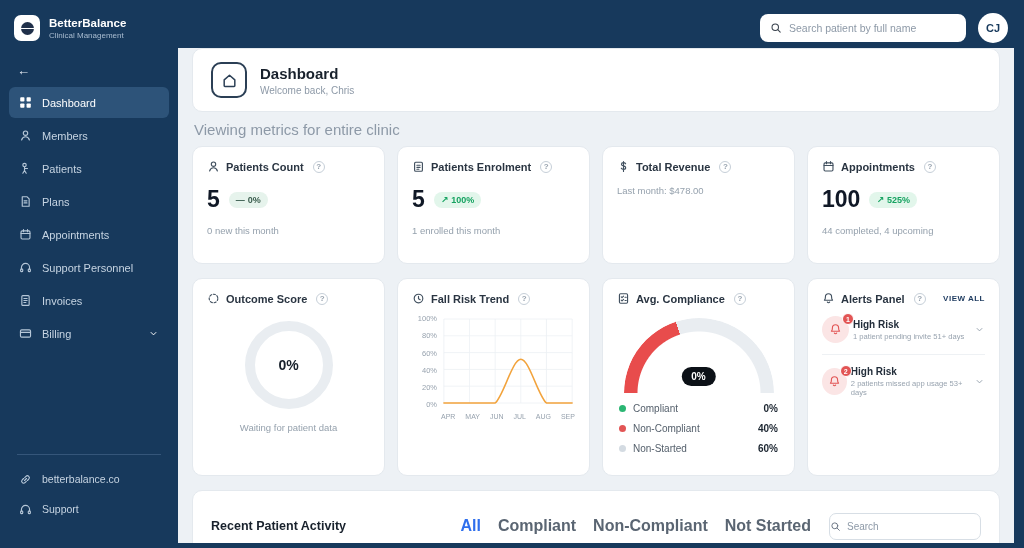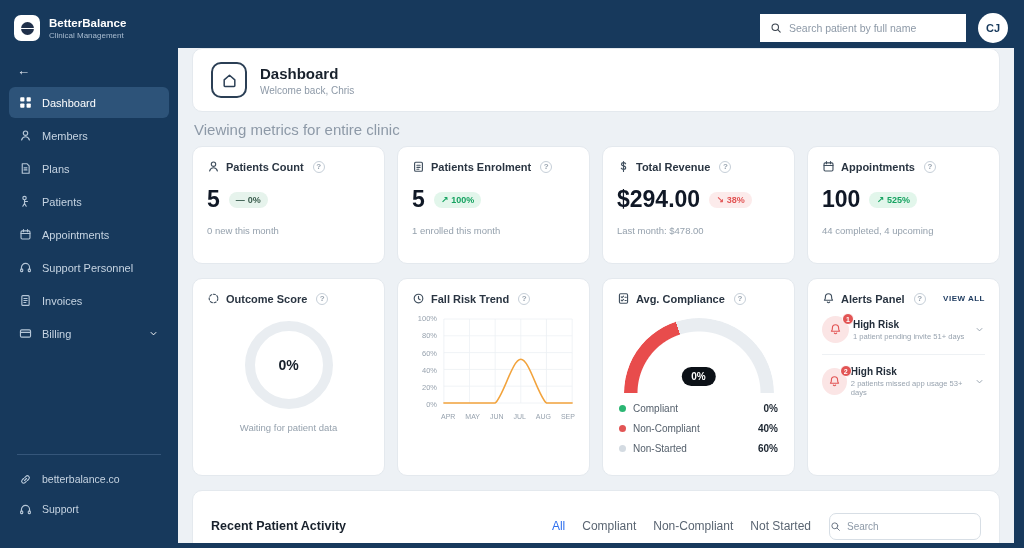--- a/index.html
+++ b/index.html
@@ -7,21 +7,21 @@
   .app{position:relative;width:1024px;height:548px;background:#17395c;overflow:hidden}
 
   
   .topbar{position:absolute;top:0;left:0;right:0;height:56px;display:flex;align-items:center;justify-content:space-between;padding:0 16px 0 14px}
   .brand{display:flex;align-items:center;gap:9px}
   .logo{width:26px;height:26px;background:#fff;border-radius:7px;display:flex;align-items:center;justify-content:center}
   .logo-mark{width:13px;height:13px;border-radius:50%;background:linear-gradient(#20304a 44%,#fff 44% 56%,#20304a 56%)}
   .brand-name{font-size:11.5px;font-weight:bold;color:#fff}
   .brand-sub{font-size:8px;color:#a9bcd0;margin-top:2px}
   .topbar-right{display:flex;align-items:center;gap:12px}
-  .search{width:206px;height:28px;background:#fff;border-radius:0;display:flex;align-items:center;gap:7px;padding:8px 10px;cursor:text}
+  .search{width:206px;height:28px;background:#fff;border-radius:8px;display:flex;align-items:center;gap:7px;padding:8px 10px;cursor:text}
   .search input{border:0;outline:0;flex:1;font-size:10.5px;color:#243040;font-family:inherit;background:transparent}
   input::placeholder{color:#8d99a7}
   .avatar{width:30px;height:30px;border-radius:50%;background:#fff;color:#17395c;font-weight:bold;font-size:11px;display:flex;align-items:center;justify-content:center;cursor:pointer}
 
   
   .icon{display:inline-flex;flex:none}
   .icon svg{width:100%;height:100%;stroke:currentColor;fill:none;stroke-width:1.4;stroke-linecap:round;stroke-linejoin:round}
   .icon svg.fill{fill:currentColor;stroke:none}
 
   
@@ -93,21 +93,21 @@
   .alert-ic{position:relative;width:27px;height:27px;border-radius:50%;background:#fbe5e5;display:flex;align-items:center;justify-content:center;color:#e25555}
   .alert-ic .icon{width:13px;height:13px}
   .alert-count{position:absolute;top:-3px;right:-5px;min-width:12px;height:12px;border-radius:7px;background:#e25555;color:#fff;font-size:7px;font-weight:bold;display:flex;align-items:center;justify-content:center;border:1.5px solid #fff;padding:0 2px}
   .alert-title{font-size:10px;font-weight:bold;color:#222d3a}
   .alert-desc{font-size:7.6px;color:#98a3af;margin-top:2px}
   .alert-chev{margin-left:auto;width:11px;height:11px;color:#97a2ae;cursor:pointer}
 
   .activity{margin-top:14px;height:72px;display:flex;align-items:center;gap:18px;padding:0 18px}
   .activity h2{font-size:12.5px;color:#18212c;font-weight:bold}
   .filters{margin-left:auto;display:flex;gap:17px;align-items:center}
-  .filter{background:none;border:0;font-size:12px;color:#5a6572;font-weight:normal;cursor:pointer;font-family:inherit;padding:0}
+  .filter{background:none;border:0;font-size:16px;color:#5a6572;font-weight:bold;cursor:pointer;font-family:inherit;padding:0}
   .filter.active{color:#2f6fed}
   .search2{width:152px;height:27px;border:1px solid #d7dee5;border-radius:7px;display:flex;align-items:center;gap:6px;padding:0 0;background:#fff;cursor:text}
   .search2 .icon{width:11px;height:11px;color:#6b7684}
   .search2 input{border:0;outline:0;width:100%;font-size:10px;font-family:inherit;color:#243040}
 </style>
 </head>
 <body>
 
 <div class="app">
 
@@ -159,36 +159,36 @@
               <path d="M3.2 13.5c.8-2.8 2.7-4 4.8-4s4 1.2 4.8 4"></path>
             </svg>
           </span>
           <span>Members</span>
 
         </div>
 
         <div class="nav-item">
           <span class="icon">
             <svg viewBox="0 0 16 16">
+              <circle cx="6.8" cy="3.8" r="2.1"></circle>
+              <path d="M6.8 6.3v4.2l-2.1 3.3M6.8 10.5l2.1 3.3M6.8 8h3.6"></path>
+            </svg>
+          </span>
+          <span>Patients</span>
+
+        </div>
+
+        <div class="nav-item">
+          <span class="icon">
+            <svg viewBox="0 0 16 16">
               <path d="M4 2.2h6l2.5 2.5v9.1H4z"></path>
               <path d="M6.2 7.2h3.6M6.2 9.7h3.6"></path>
             </svg>
           </span>
           <span>Plans</span>
-
-        </div>
-
-        <div class="nav-item">
-          <span class="icon">
-            <svg viewBox="0 0 16 16">
-              <circle cx="6.8" cy="3.8" r="2.1"></circle>
-              <path d="M6.8 6.3v4.2l-2.1 3.3M6.8 10.5l2.1 3.3M6.8 8h3.6"></path>
-            </svg>
-          </span>
-          <span>Patients</span>
 
         </div>
 
         <div class="nav-item">
           <span class="icon">
             <svg viewBox="0 0 16 16">
               <rect x="2.5" y="3.5" width="11" height="10" rx="1.5"></rect>
               <path d="M2.5 6.8h11M5.5 2v2.6M10.5 2v2.6"></path>
             </svg>
           </span>
@@ -325,27 +325,20 @@
 
         <article class="card metric trend-down">
           <div class="card-head">
             <span class="icon">
               <svg viewBox="0 0 16 16">
                 <path d="M8 2v12M10.6 4.7c-.5-.9-1.5-1.4-2.6-1.4-1.4 0-2.5.8-2.5 2s1 1.7 2.5 2c1.7.3 2.7 1 2.7 2.2s-1.2 2-2.7 2c-1.2 0-2.3-.5-2.7-1.4"></path>
               </svg>
             </span>
             <span class="card-title">Total Revenue</span>
             <span class="help">?</span>
-          </div>
-          <div class="value-row">
-            <span class="value">$294.00</span>
-            <span class="badge">
-              <span class="trend-arrow">↘</span>
-              <span>38%</span>
-            </span>
           </div>
           <div class="metric-sub">Last month: $478.00</div>
         </article>
 
         <article class="card metric trend-up">
           <div class="card-head">
             <span class="icon">
               <svg viewBox="0 0 16 16">
                 <rect x="2.5" y="3.5" width="11" height="10" rx="1.5"></rect>
                 <path d="M2.5 6.8h11M5.5 2v2.6M10.5 2v2.6"></path>

